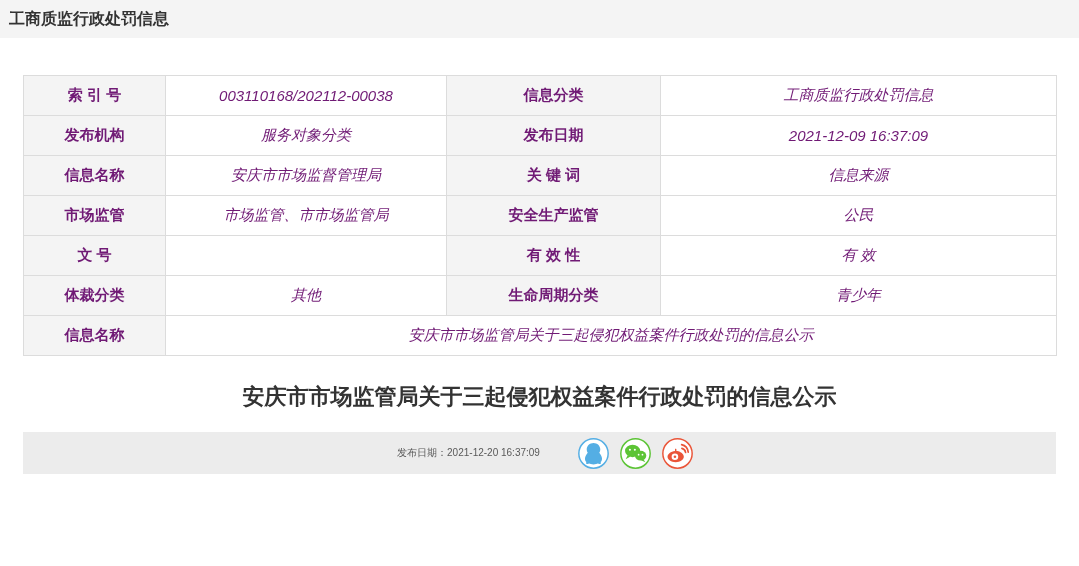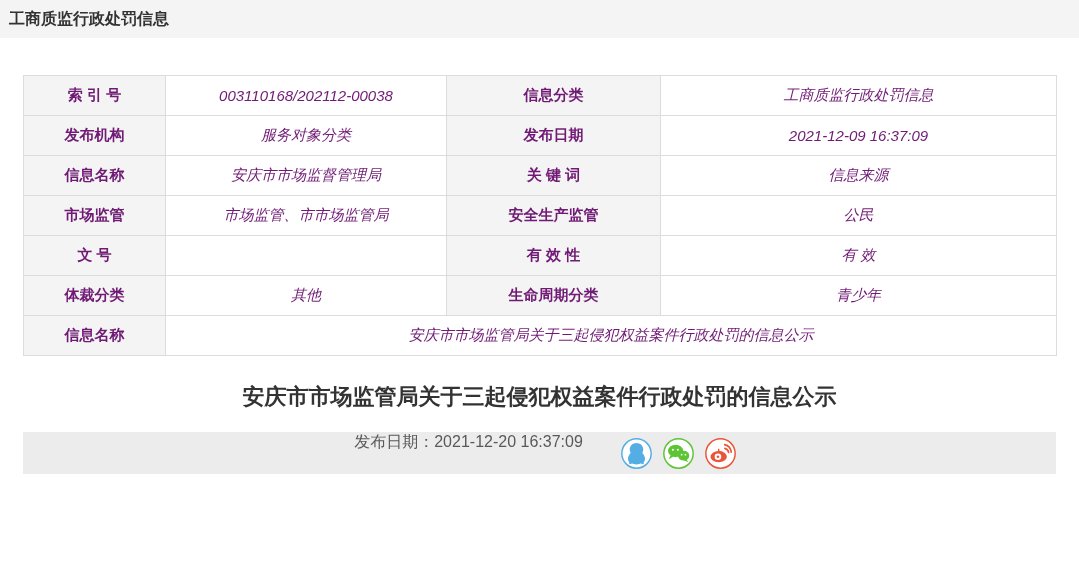--- a/index.html
+++ b/index.html
@@ -27,22 +27,22 @@
   td.lbl { background:#f4f4f4; font-weight:bold; text-align:center; }
   td.val { background:#fff; text-align:center; padding:0 14px;font-style:italic; }
 
   .article-title {
     width:1033px; margin:26px 0 0 23px;
     text-align:center; font-size:22px; font-weight:bold; color:#333;
   }
 
   .meta-bar {
     width:1033px; height:42px; margin:20px 0 0 23px;
-    background:#ececec; display:flex; justify-content:center;
-    font-size:16px; color:#595959;
+    background:#ececec; display:flex; align-items:center; justify-content:center;
+    font-size:10px; color:#595959;
   }
   .meta-item { margin:0 12px; white-space:nowrap; }
   .share-group { display:flex; align-items:center; margin-left:16px; }
   .share-btn { width:33px; height:33px; margin-left:9px; cursor:pointer; }
   .share-btn svg { display:block; }
 </style>
 </head>
 <body>
 
 <div class="topbar">

